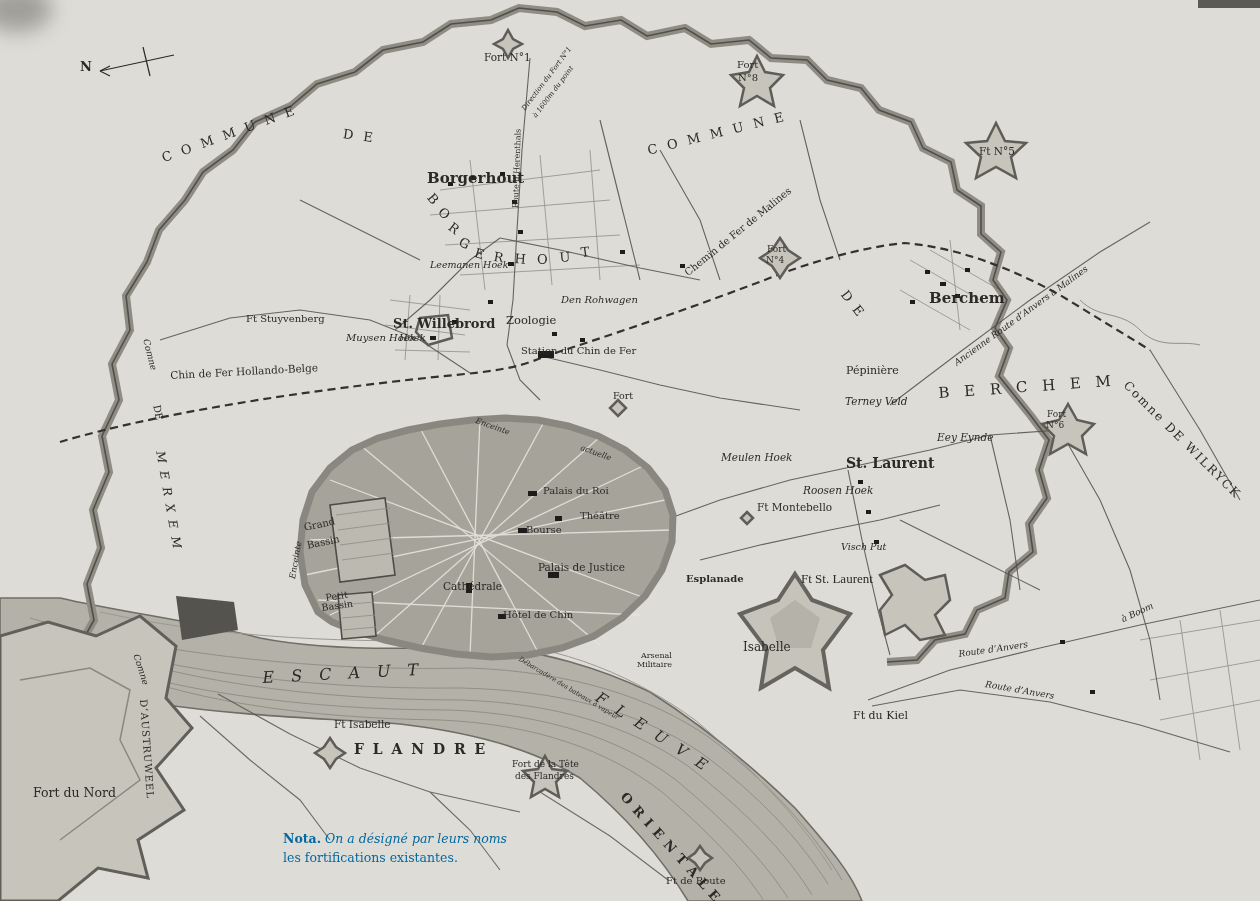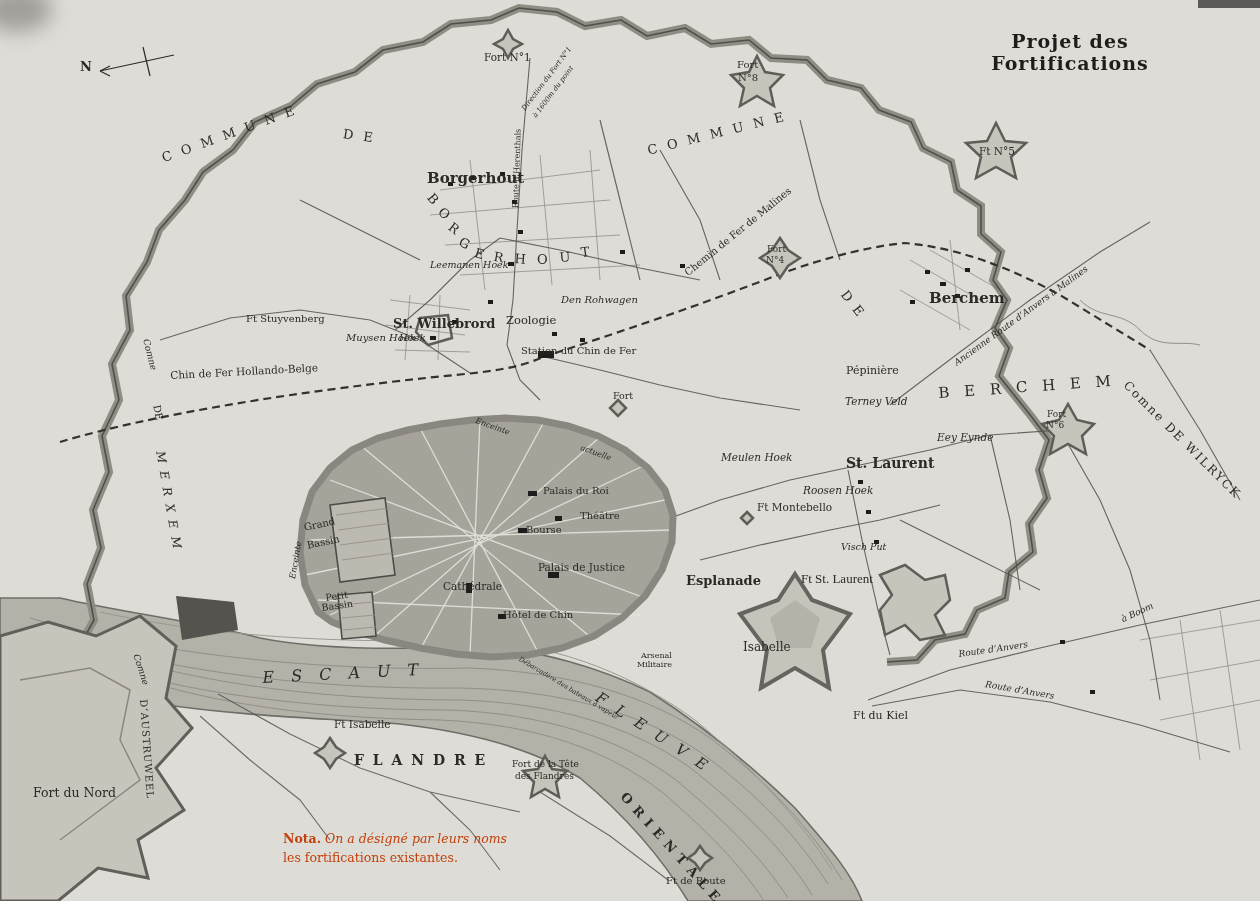--- a/index.html
+++ b/index.html
@@ -6,21 +6,21 @@
   #stage{position:relative;width:1260px;height:901px;background:#dedcd6;overflow:hidden;
          font-family:"DejaVu Serif",serif;}
   #map-svg{position:absolute;left:0;top:0;}
   #labels{position:absolute;left:0;top:0;width:100%;height:100%;}
   .lbl{position:absolute;color:#2b2a27;white-space:nowrap;transform-origin:0 0;line-height:1;}
   .lbl.b{font-weight:bold;}
   .lbl.i{font-style:italic;}
   .title-block{position:absolute;left:930px;top:30px;width:280px;text-align:center;color:#1e1d1b;}
   .title-line1{font-size:19px;font-weight:bold;letter-spacing:1px;}
   .title-line2{font-size:25px;font-weight:bold;letter-spacing:4px;margin-top:9px;}
-  .note-block{position:absolute;left:283px;top:831px;color:#c2410c;font-size:12.5px;}
+  .note-block{position:absolute;left:283px;top:831px;color:#0369a1;font-size:12.5px;}
   .note-lead{font-weight:bold;font-style:normal;}
   .note-it{font-style:italic;}
   .note-row2{margin-top:4px;}
   .corner-smudge{position:absolute;left:-18px;top:-14px;width:70px;height:46px;background:#6f6d68;
          border-radius:50%;filter:blur(10px);opacity:.55;}
   .edge-mark{position:absolute;right:0;top:0;width:62px;height:8px;background:#3a3936;opacity:.8;}
 </style>
 </head>
 <body>
 
@@ -266,44 +266,43 @@
       <span class="lbl" style="left: 543px; top: 486px; font-size: 10px;">Palais du Roi</span>
       <span class="lbl" style="left: 580px; top: 511px; font-size: 10px;">Théâtre</span>
       <span class="lbl" style="left: 526px; top: 525px; font-size: 10px;">Bourse</span>
       <span class="lbl" style="left: 538px; top: 562px; font-size: 10.5px;">Palais de Justice</span>
       <span class="lbl" style="left: 443px; top: 581px; font-size: 10.5px;">Cathédrale</span>
       <span class="lbl" style="left: 503px; top: 610px; font-size: 10px;">Hôtel de Chin</span>
       <span class="lbl" style="left: 303px; top: 523px; font-size: 10px; transform: rotate(-12deg);">Grand</span>
       <span class="lbl" style="left: 306px; top: 541px; font-size: 10px; transform: rotate(-12deg);">Bassin</span>
       <span class="lbl" style="left: 325px; top: 593px; font-size: 9.5px; transform: rotate(-8deg);">Petit</span>
       <span class="lbl" style="left: 321px; top: 603px; font-size: 9.5px; transform: rotate(-8deg);">Bassin</span>
-      <span class="lbl b" style="left: 686px; top: 574px; font-size: 13px;">Esplanade</span>
+      <span class="lbl b" style="left: 686px; top: 574px; font-size: 10px;">Esplanade</span>
       <span class="lbl" style="left: 743px; top: 641px; font-size: 12px;">Isabelle</span>
       <span class="lbl" style="left: 641px; top: 652px; font-size: 8px;">Arsenal</span>
       <span class="lbl" style="left: 637px; top: 661px; font-size: 8px;">Militaire</span>
       <span class="lbl" style="left: 801px; top: 572px; font-size: 13px; font-family: Liberation Serif, serif;">Ft St. Laurent</span>
       <span class="lbl" style="left: 757px; top: 502px; font-size: 10.5px;">Ft Montebello</span>
       <span class="lbl i" style="left: 262px; top: 670px; font-size: 16px; letter-spacing: 6px; transform: rotate(-3deg);">E S C A U T</span>
       <span class="lbl i" style="left: 601px; top: 690px; font-size: 15px; letter-spacing: 4px; transform: rotate(33deg);">F L E U V E</span>
-      <span class="lbl b" style="left: 354px; top: 742px; font-size: 14px; letter-spacing: 2px; margin-top: 11px;">F L A N D R E</span>
+      <span class="lbl b" style="left: 354px; top: 742px; font-size: 14px; letter-spacing: 2px;">F L A N D R E</span>
       <span class="lbl b" style="left: 628px; top: 790px; font-size: 13px; letter-spacing: 1px; transform: rotate(48deg);">O R I E N T A L E</span>
       <span class="lbl" style="left: 334px; top: 719px; font-size: 10.5px;">Ft Isabelle</span>
       <span class="lbl" style="left: 512px; top: 760px; font-size: 9px;">Fort de la Tête</span>
       <span class="lbl" style="left: 515px; top: 772px; font-size: 9px;">des Flandres</span>
       <span class="lbl" style="left: 666px; top: 876px; font-size: 10px;">Ft de Route</span>
       <span class="lbl" style="left: 33px; top: 787px; font-size: 12.5px;">Fort du Nord</span>
       <span class="lbl" style="left: 853px; top: 710px; font-size: 11px;">Ft du Kiel</span>
       <span class="lbl i" style="left: 958px; top: 650px; font-size: 9px; transform: rotate(-8deg);">Route   d’Anvers</span>
       <span class="lbl i" style="left: 1120px; top: 616px; font-size: 9px; transform: rotate(-25deg);">à  Boom</span>
       <span class="lbl i" style="left: 986px; top: 680px; font-size: 9px; transform: rotate(10deg);">Route   d’Anvers</span>
       <span class="lbl i" style="left: 521px; top: 656px; font-size: 6.5px; transform: rotate(31deg);">Débarcadère des bateaux à vapeur</span>
     </div>
 
   <div class="title-block">
-    <div class="title-line1">Projet des Fortifications</div>
   </div>
 
   <div class="note-block">
     <div>
       <span class="note-lead">Nota.</span>
       <span class="note-it">On a désigné par leurs noms</span>
     </div>
     <div class="note-row2">les fortifications existantes.</div>
   </div>
 

